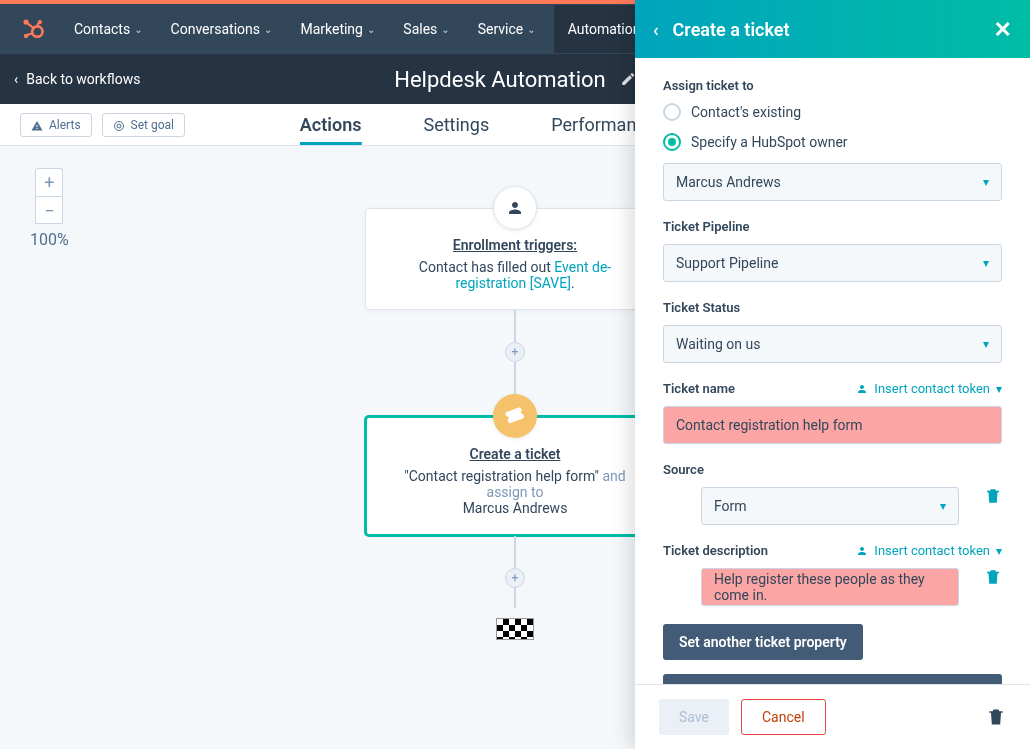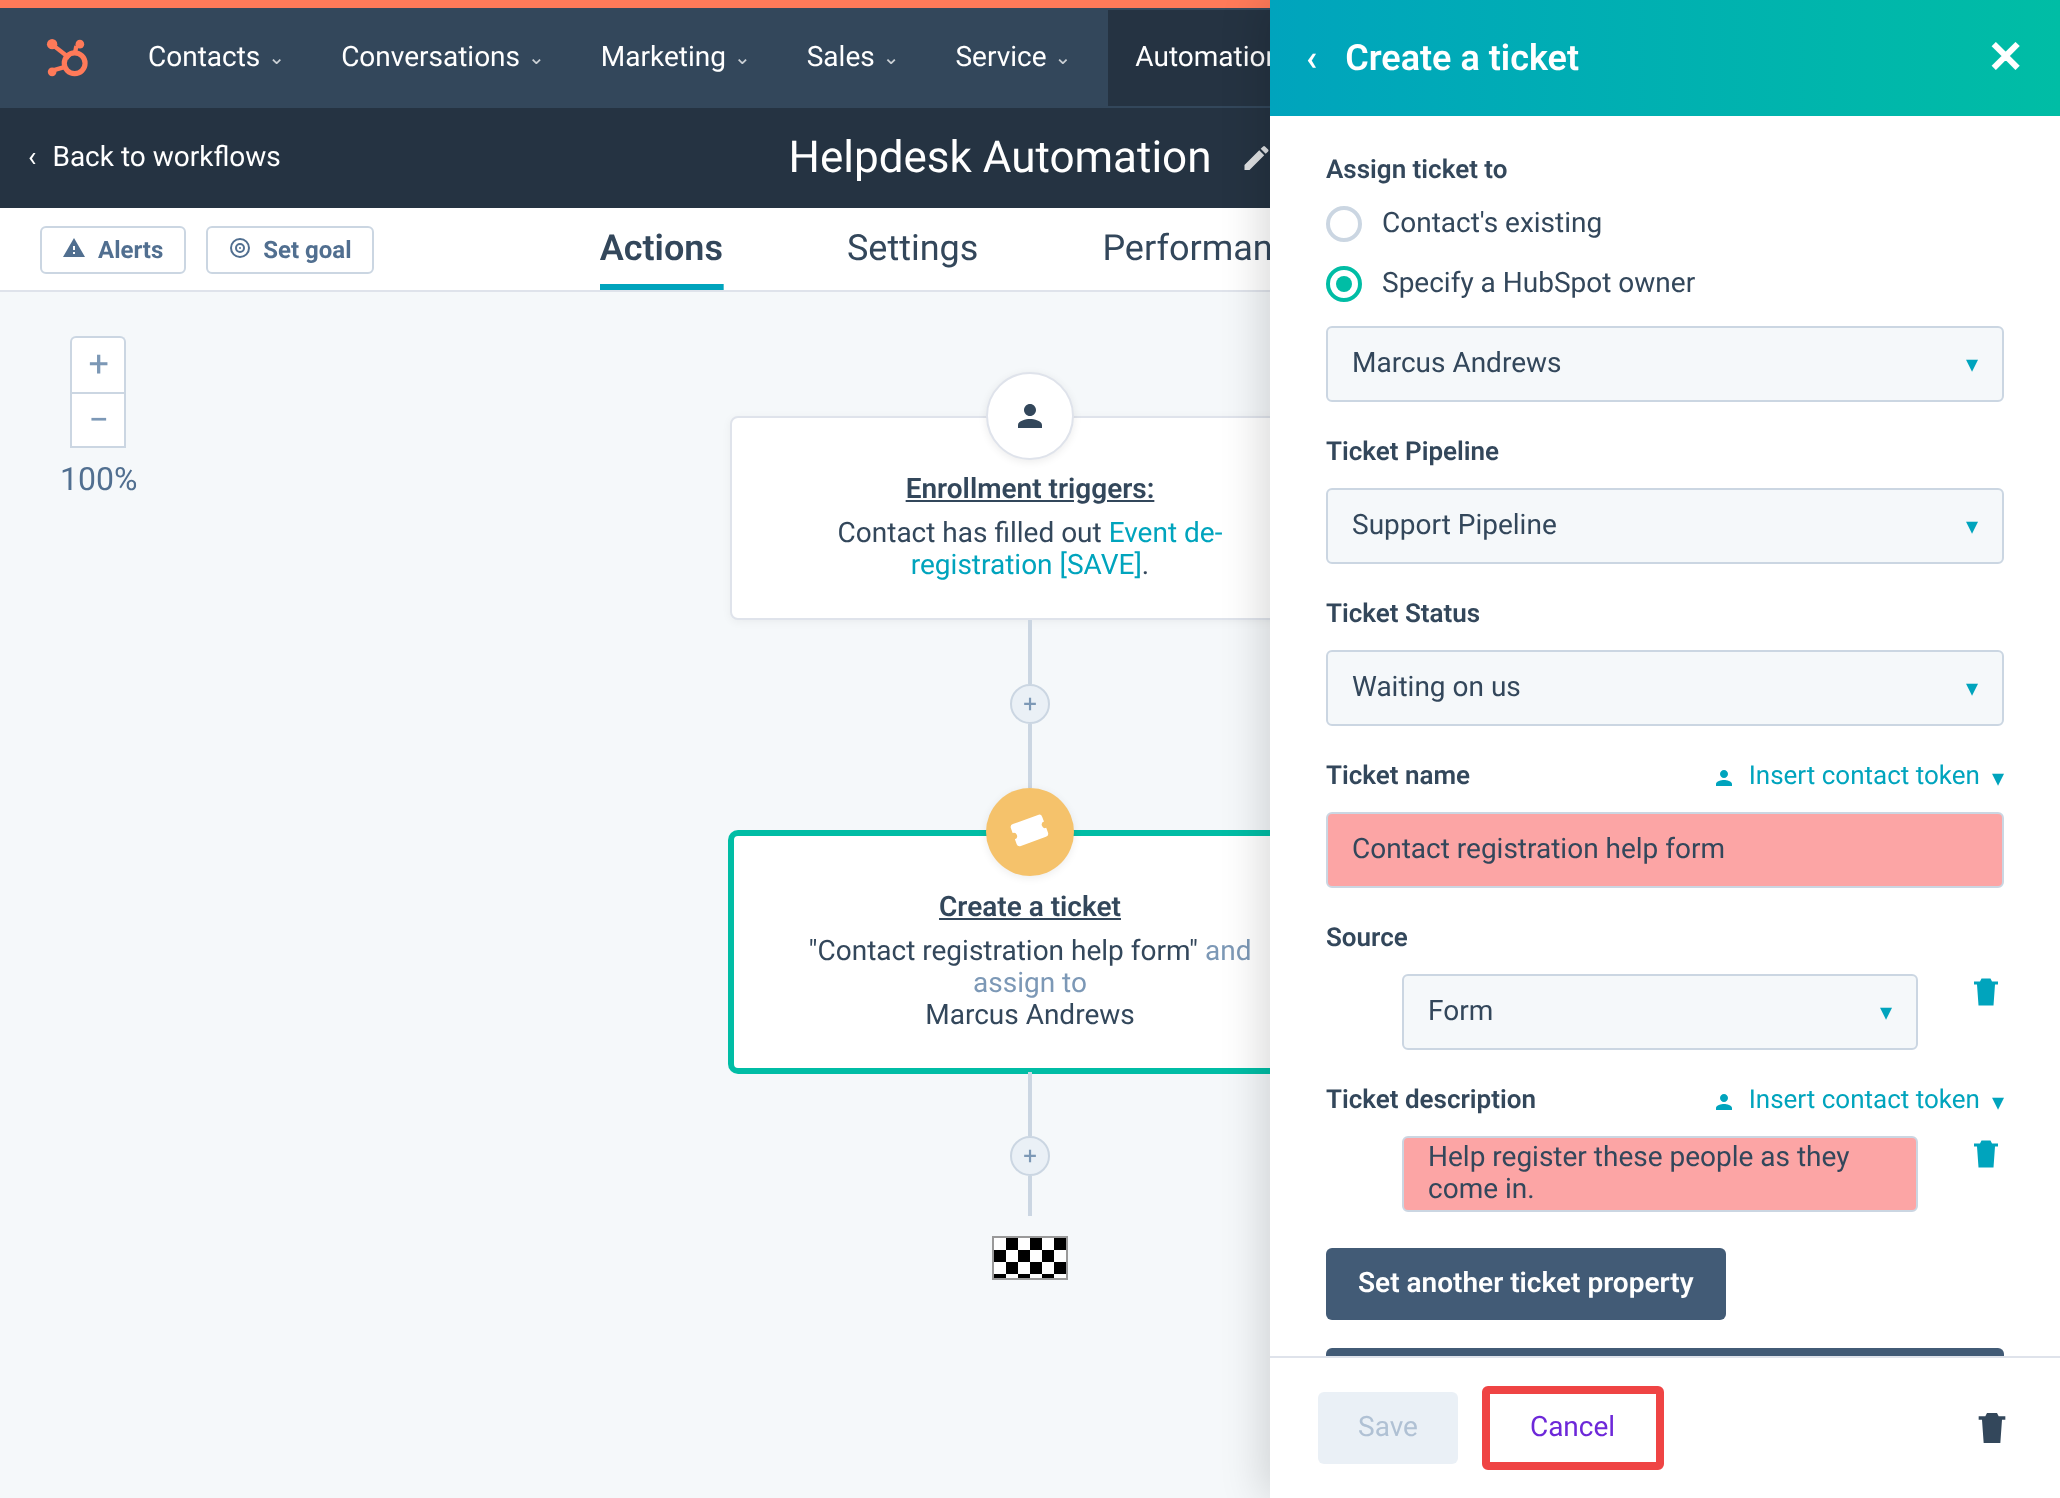--- a/index.html
+++ b/index.html
@@ -8,21 +8,21 @@
   .topnav { height: 50px; background: #33475b; display: flex; align-items: center; padding: 0 20px; gap: 28px; }
   .logo-svg { width: 26px; height: 26px; }
   .nav-item { color: #fff; font-size: 14px; display: flex; align-items: center; gap: 4px; cursor: pointer; }
   .nav-item.active { background: #253342; padding: 16px 14px; margin: 0 -10px; }
   .chev { font-size: 10px; opacity: .75; }
   .subheader { height: 50px; background: #253342; display: flex; align-items: center; padding: 0 14px; color: #fff; }
   .back { display: flex; align-items: center; gap: 8px; font-size: 14px; cursor: pointer; }
   .title { margin-left: auto; margin-right: auto; font-size: 22px; font-weight: 400; display:flex; align-items:center; gap:14px; position:absolute; left:50%; transform:translateX(-50%);}
   .title-edit { width:16px; height:16px; opacity:.85;}
   .toolbar { height: 42px; background: #fff; border-bottom: 1px solid #dfe3eb; display:flex; align-items:center; padding:0 20px; position:relative;}
-  .pill { border:1px solid #cbd6e2; color:#516f90; font-size:12px; padding:4px 10px; border-radius:3px; display:flex; align-items:flex-start; gap:6px; cursor:pointer; font-weight:700;}
+  .pill { border:1px solid #cbd6e2; color:#516f90; font-size:12px; padding:4px 10px; border-radius:3px; display:flex; align-items:flex-end; gap:6px; cursor:pointer; font-weight:400;}
   .pill + .pill { margin-left:10px; }
   .tabs { position:absolute; left:50%; transform:translateX(-50%); display:flex; gap:62px; height:100%; align-items:center;}
   .tab { font-size:18px; color:#33475b; height:100%; display:flex; align-items:center; cursor:pointer;}
   .tab.active { color:#33475b; font-weight:600; box-shadow: inset 0 -3px 0 #00a4bd; }
   .canvas { position:relative; height: calc(749px - 4px - 50px - 50px - 42px); background:#f5f8fa; }
   .zoom-ctrl { position:absolute; top:22px; left:30px; display:flex; flex-direction:column; align-items:center; }
   .zoom-btn { width:28px; height:28px; border:1px solid #cbd6e2; background:#fff; color:#7c98b6; font-size:18px; display:flex; align-items:center; justify-content:center; cursor:pointer;}
   .zoom-btn:first-child { border-radius:3px 3px 0 0; border-bottom:none;}
   .zoom-btn:last-of-type { border-radius:0 0 3px 3px; color:#00a4bd; }
   .zoom-label { font-size:16px; color:#516f90; margin-top:6px;}
@@ -53,21 +53,21 @@
   .radio.checked::after { content:""; position:absolute; inset:3px; background:#00bda5; border-radius:50%;}
   .select, .text-input { width:100%; height:38px; border:1px solid #cbd6e2; border-radius:3px; background:#f5f8fa; padding:0 12px; font-size:14px; color:#33475b; display:flex; align-items:center; justify-content:space-between; cursor:pointer;}
   .text-input { background:#fca5a5;}
   .field-block { margin-bottom:18px;}
   .row-with-trash { display:flex; gap:25px;padding-left:38px;}
   .trash { color:#00a4bd; cursor:pointer; flex-shrink:0;}
   .btn-dark { background:#425b76; color:#fff; border:none; padding:10px 16px; border-radius:3px; font-size:14px; font-weight:600; cursor:pointer;}
   .btn-dark.wide { width:100%; height:38px;}
   .panel-foot { border-top:1px solid #dfe3eb; padding:14px 24px; display:flex; align-items:center; gap:12px;}
   .btn-save { background:#eaf0f6; color:#b0c1d4; border:none; padding:10px 20px; border-radius:3px; font-size:14px; cursor:default;}
-  .btn-cancel { background:#fff; color:#6d28d9; border:4px solid #ef4444; padding:9px 20px; border-radius:3px; font-size:14px; cursor:pointer;}
+  .btn-cancel { background:#fff; color:#c2410c; border:1px solid #ef4444; padding:9px 20px; border-radius:3px; font-size:14px; cursor:pointer;}
   .foot-trash { margin-left:auto; color:#33475b; cursor:pointer;}
   .caret-down { color:#00a4bd; font-size:12px;}
 </style>
 </head>
 <body>
 
 <div class="orange-bar"></div>
 
 <div class="topnav">
   <svg class="logo-svg" viewBox="0 0 30 30">

